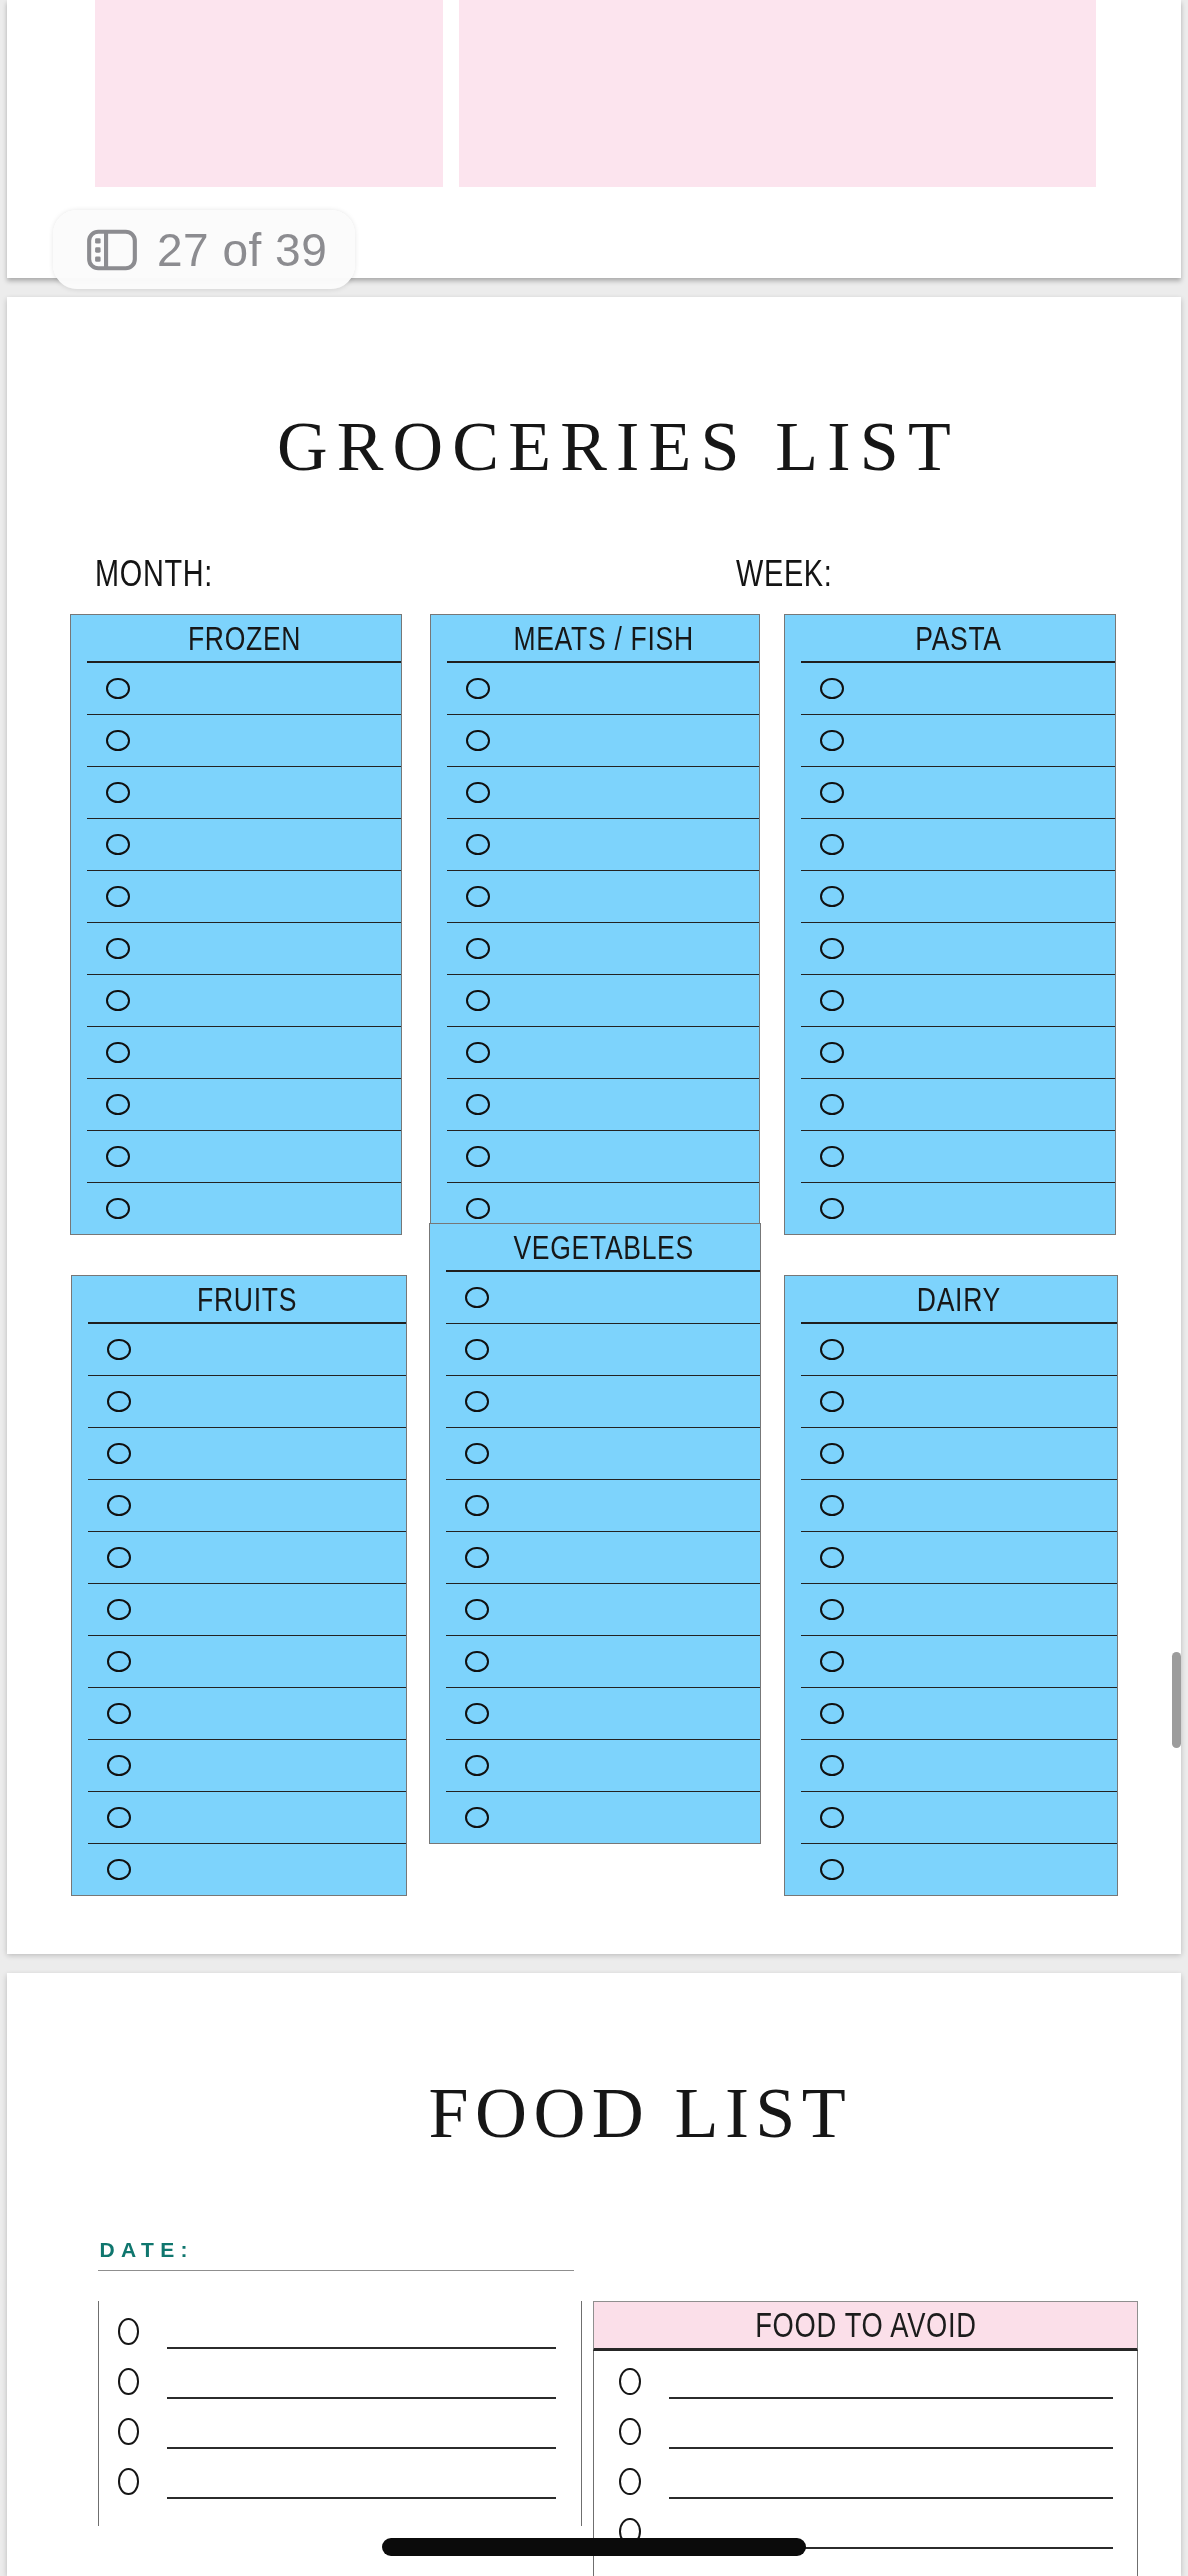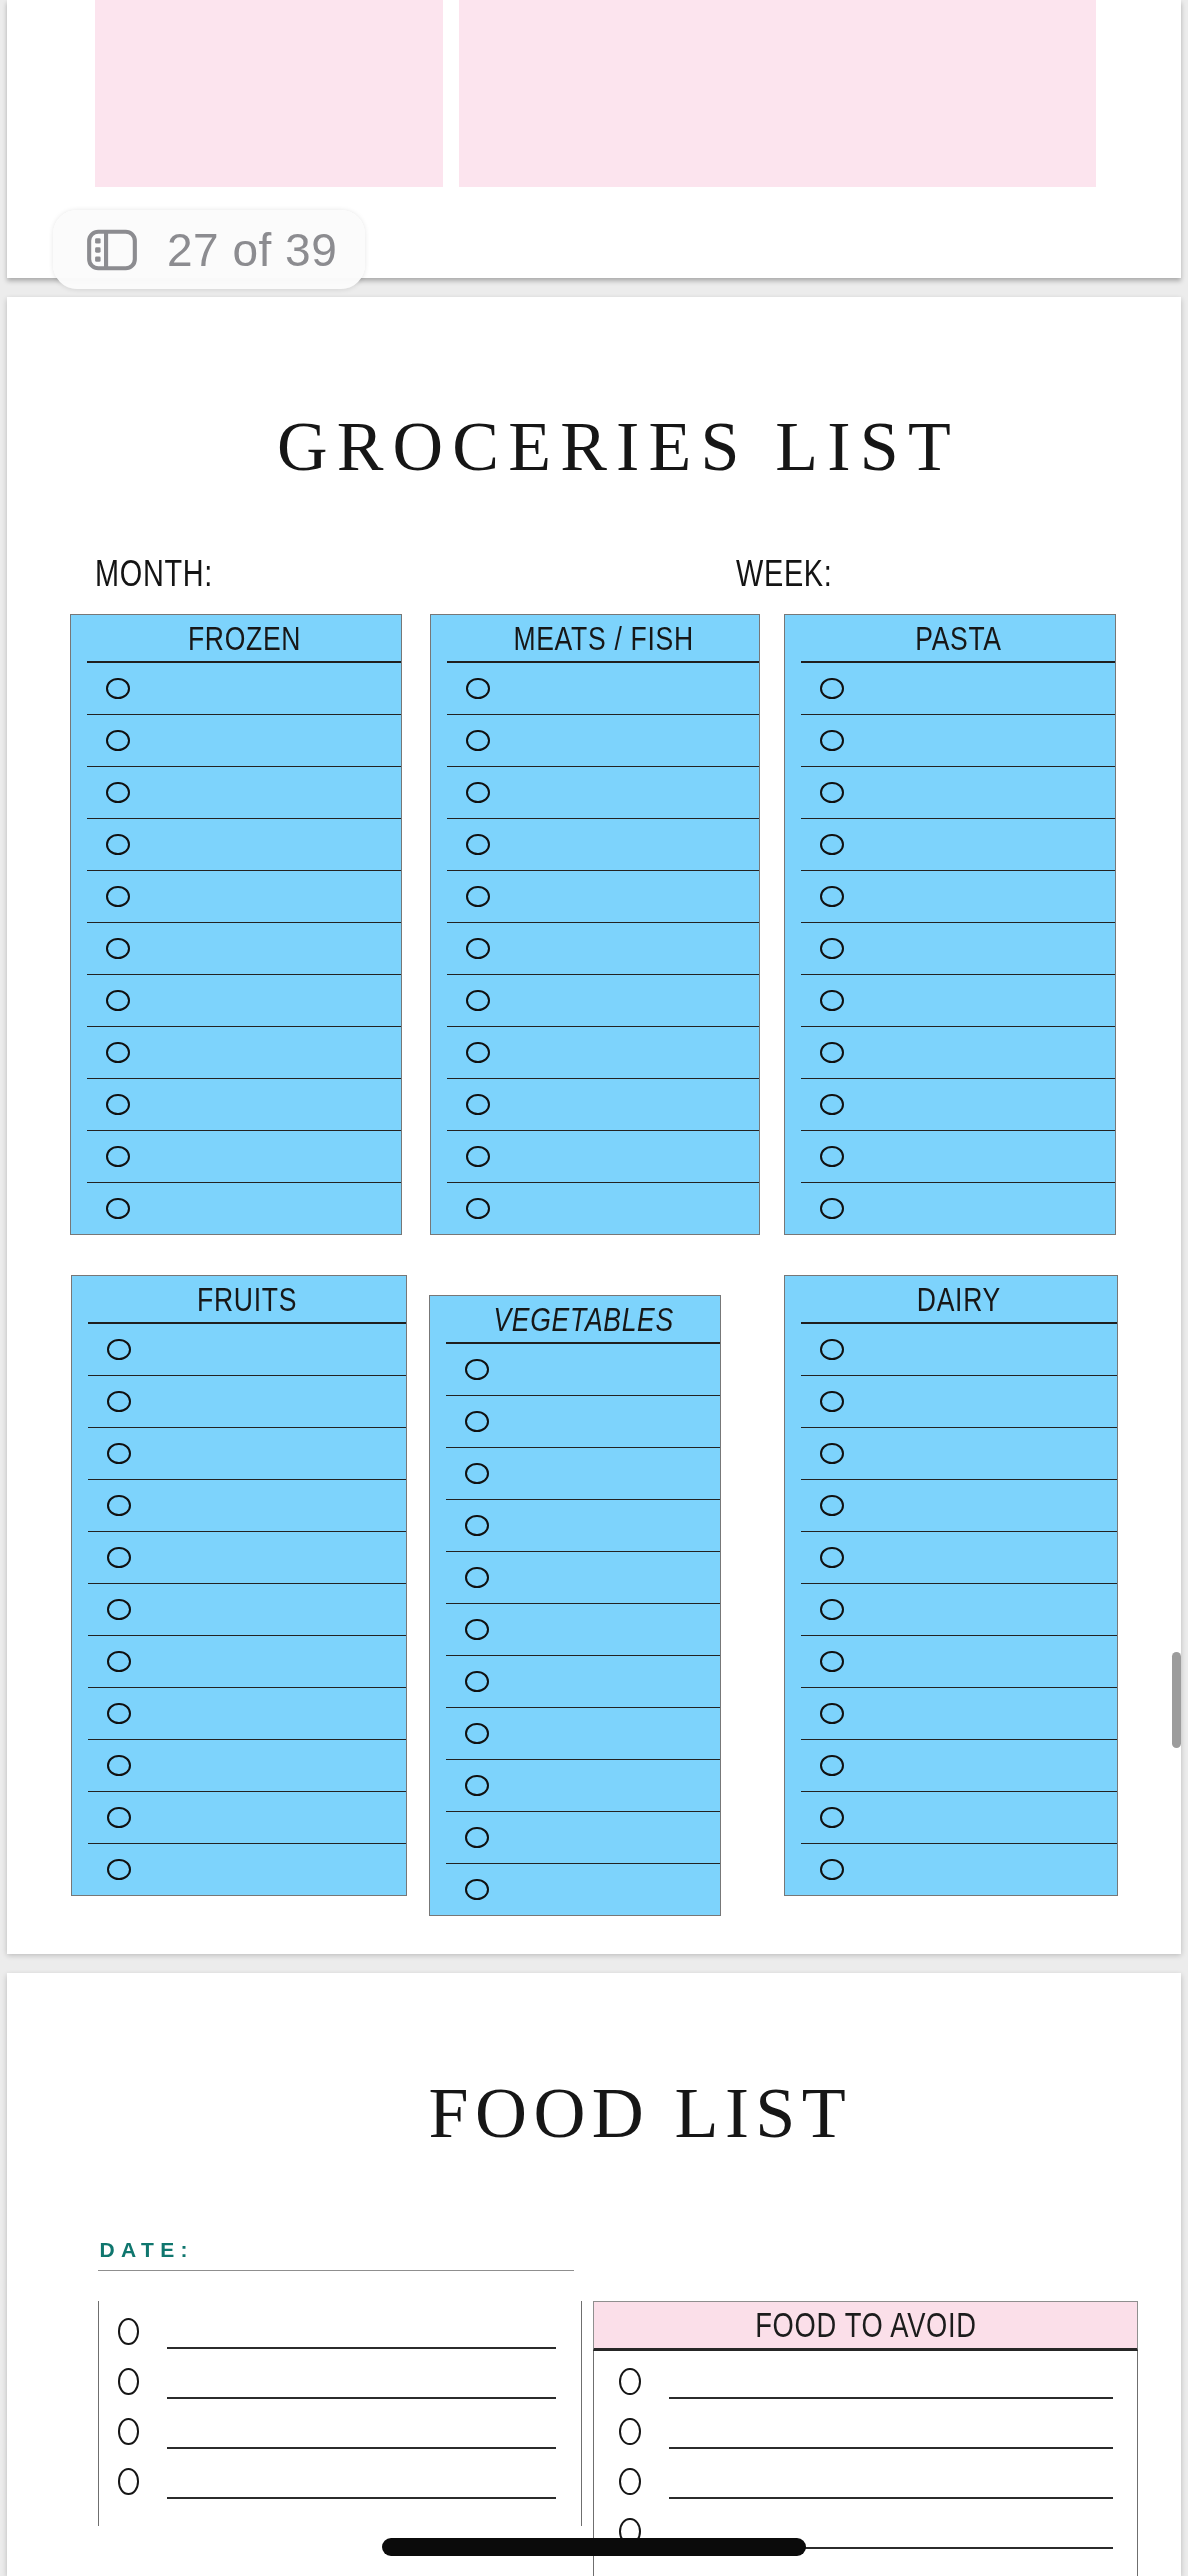--- a/index.html
+++ b/index.html
@@ -17,21 +17,21 @@
   
   .page-prev{top:0;height:278px;box-shadow:0 2.8px 4.6px rgba(0,0,0,.28);}
   .pink-block{position:absolute;top:0;height:187px;background:var(--pink-block,#fce4ee);}
   .pink-block.left{left:88px;width:348px;}
   .pink-block.right{left:452px;width:637px;}
 
   
   .badge{
     position:absolute;left:53px;top:210px;height:79px;z-index:30;
     background:rgba(251,251,251,.97);border-radius:24px;
-    display:flex;align-items:center;gap:29px;padding:0 28px 0 33px;
+    display:flex;align-items:center;gap:19px;padding:0 28px 0 33px;
     box-shadow:0 0.9px 5.5px rgba(0,0,0,.10);
   }
   .badge .label{font-size:46px;color:var(--badge-text,#8c8c90);letter-spacing:0.5px;}
   .badge svg{display:block;}
 
   
   .page-groceries{top:297px;height:1657px;}
   .doc-title{
     position:absolute;left:12px;width:100%;text-align:center;margin:12px;
     font-family:"Liberation Serif", serif;font-weight:400;color:#161616;
@@ -62,21 +62,21 @@
   .g-circle{
     width:20px;height:17.5px;border:2.3px solid #101010;border-radius:50%;
     margin-left:18.4px;flex:0 0 auto;
   }
   
   .gt-r1-0{left:63px;top:317px;width:332px;}
   .gt-r1-1{left:423px;top:317px;width:330px;}
   .gt-r1-2{left:777px;top:317px;width:332px;}
   
   .gt-r2-0{left:64px;top:978px;width:336px;}
-  .gt-r2-1{left:422px;top:998px;width:292px;font-style:italic;}
+  .gt-r2-1{left:422px;top:926px;width:332px;}
   .gt-r2-2{left:777px;top:978px;width:334px;}
 
   
   .page-food{top:1973px;height:603px;}
   .page-food .doc-title{top:92px;font-size:72px;letter-spacing:6.4px;padding-left:22px;}
   .date-label{
     position:absolute;left:92px;top:265px;
     font-size:21px;font-weight:bold;letter-spacing:6.4px;color:#0f766e;white-space:nowrap;
   }
   .date-line{

